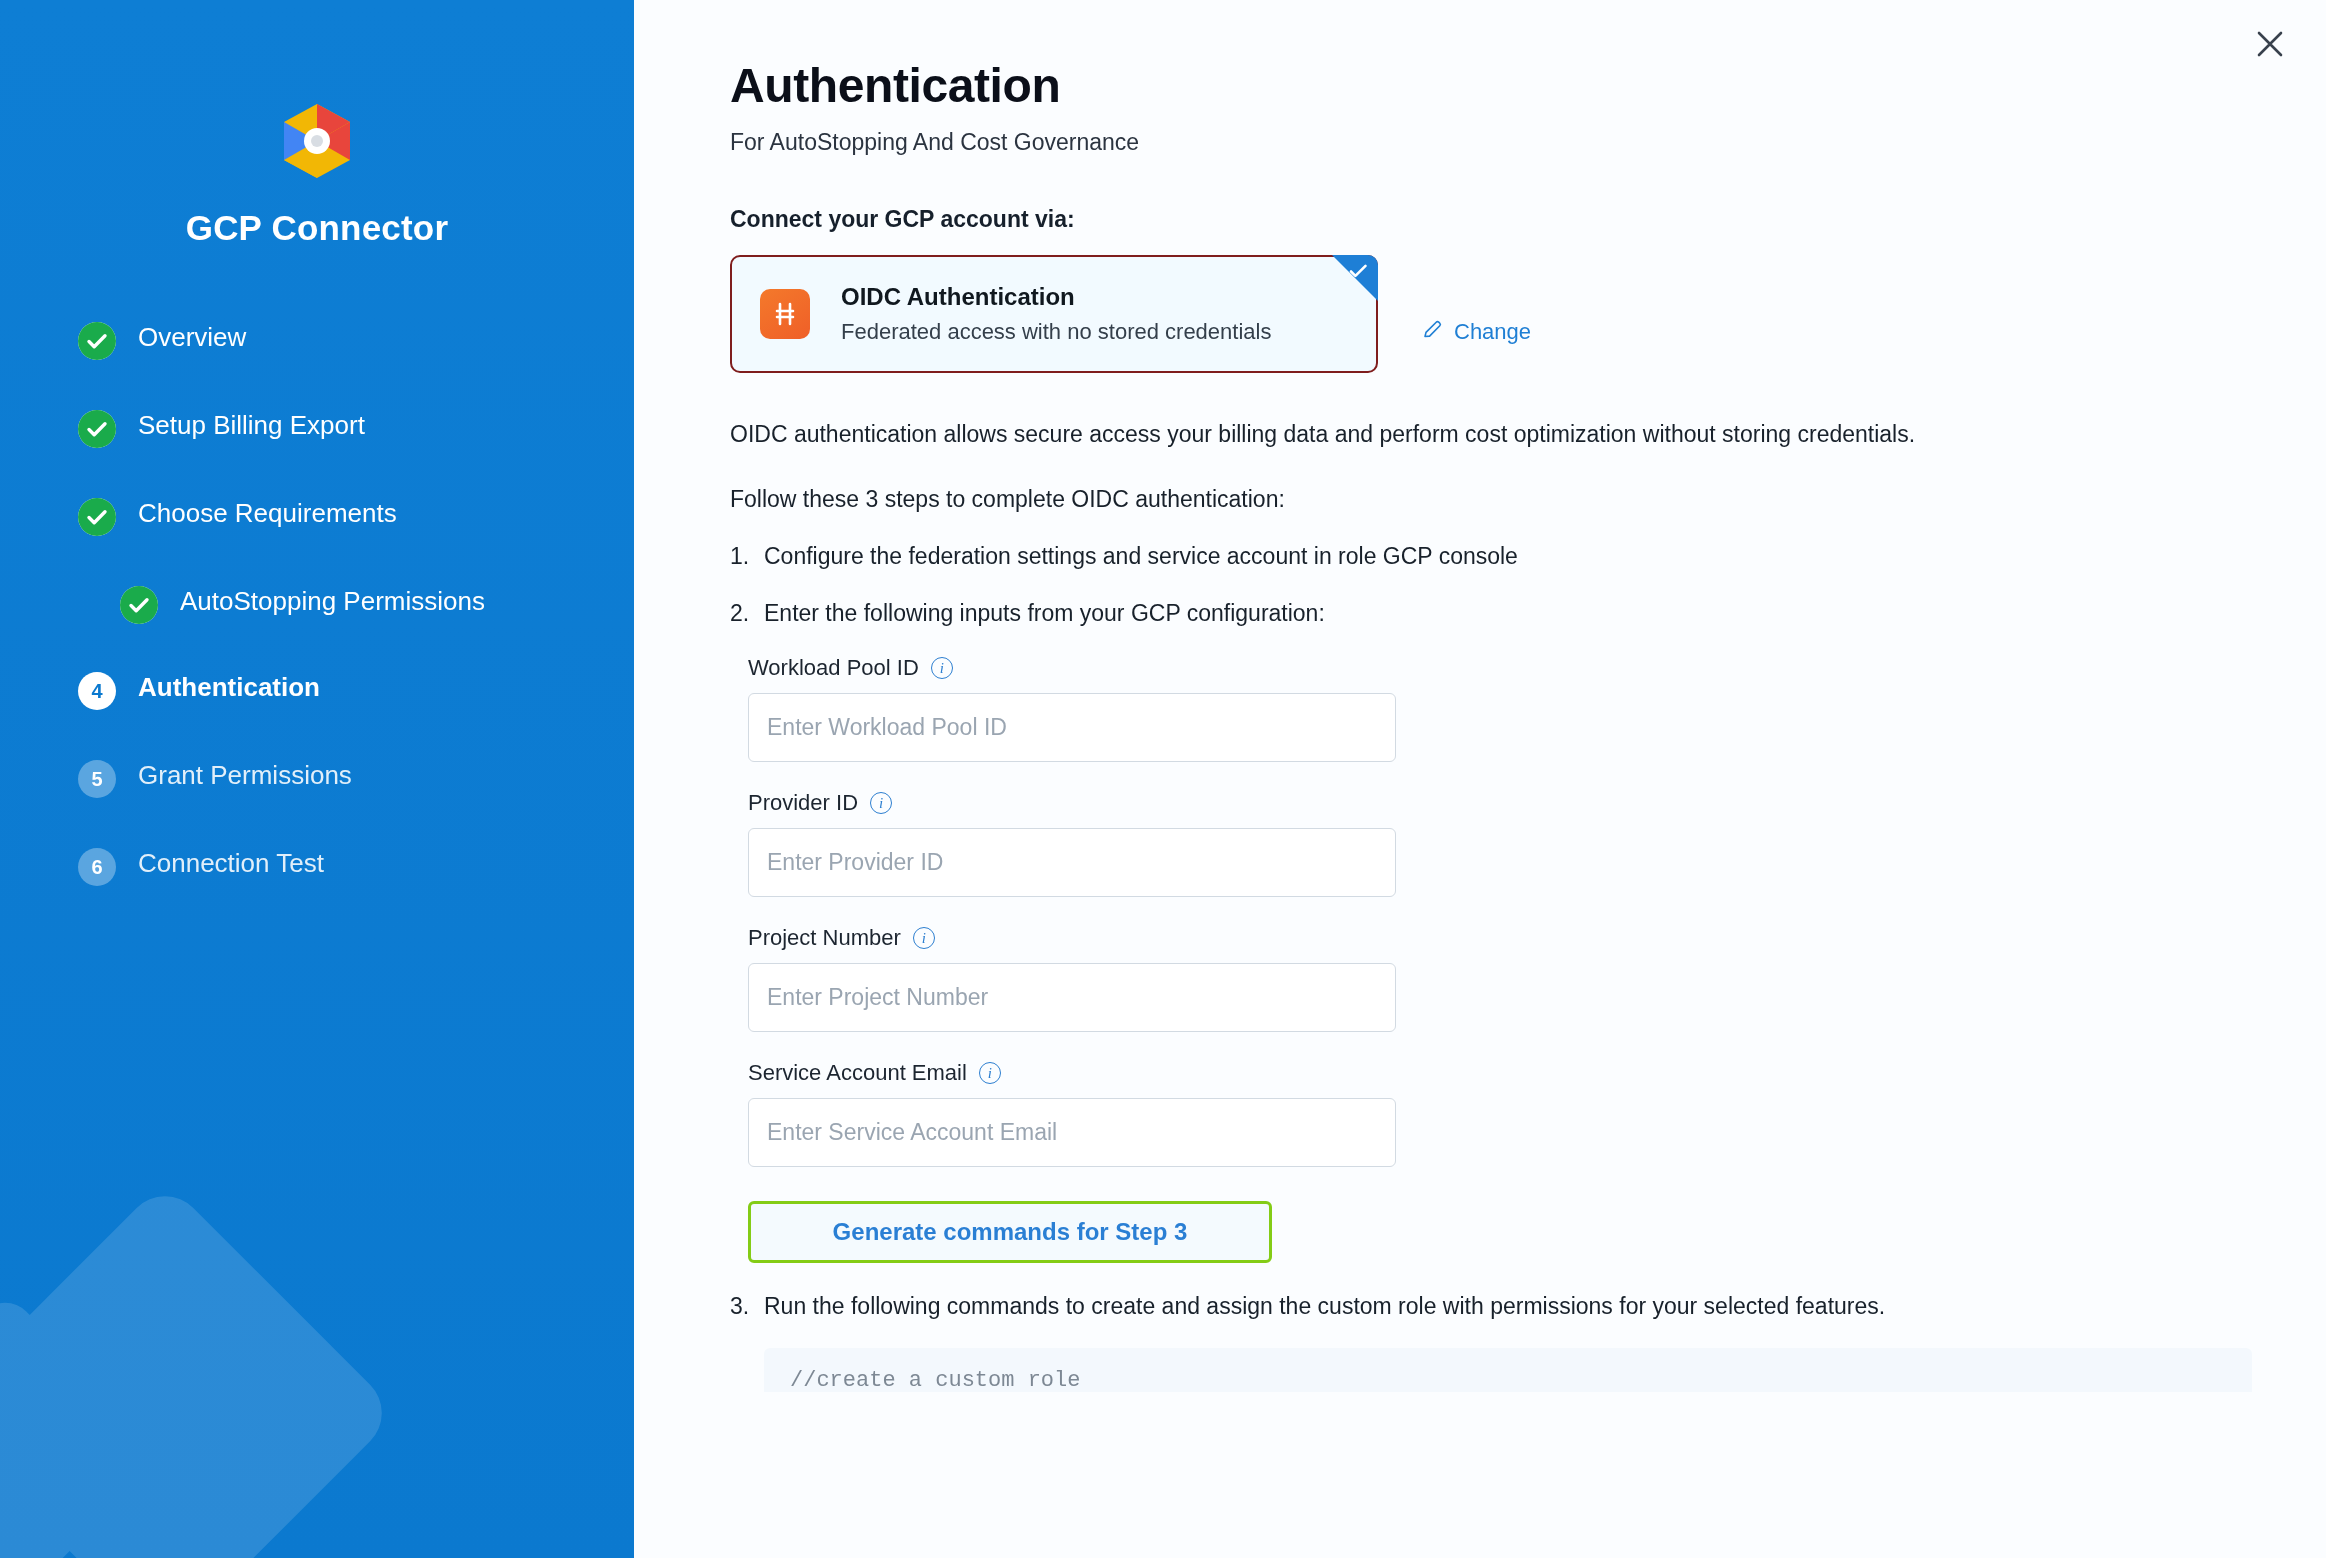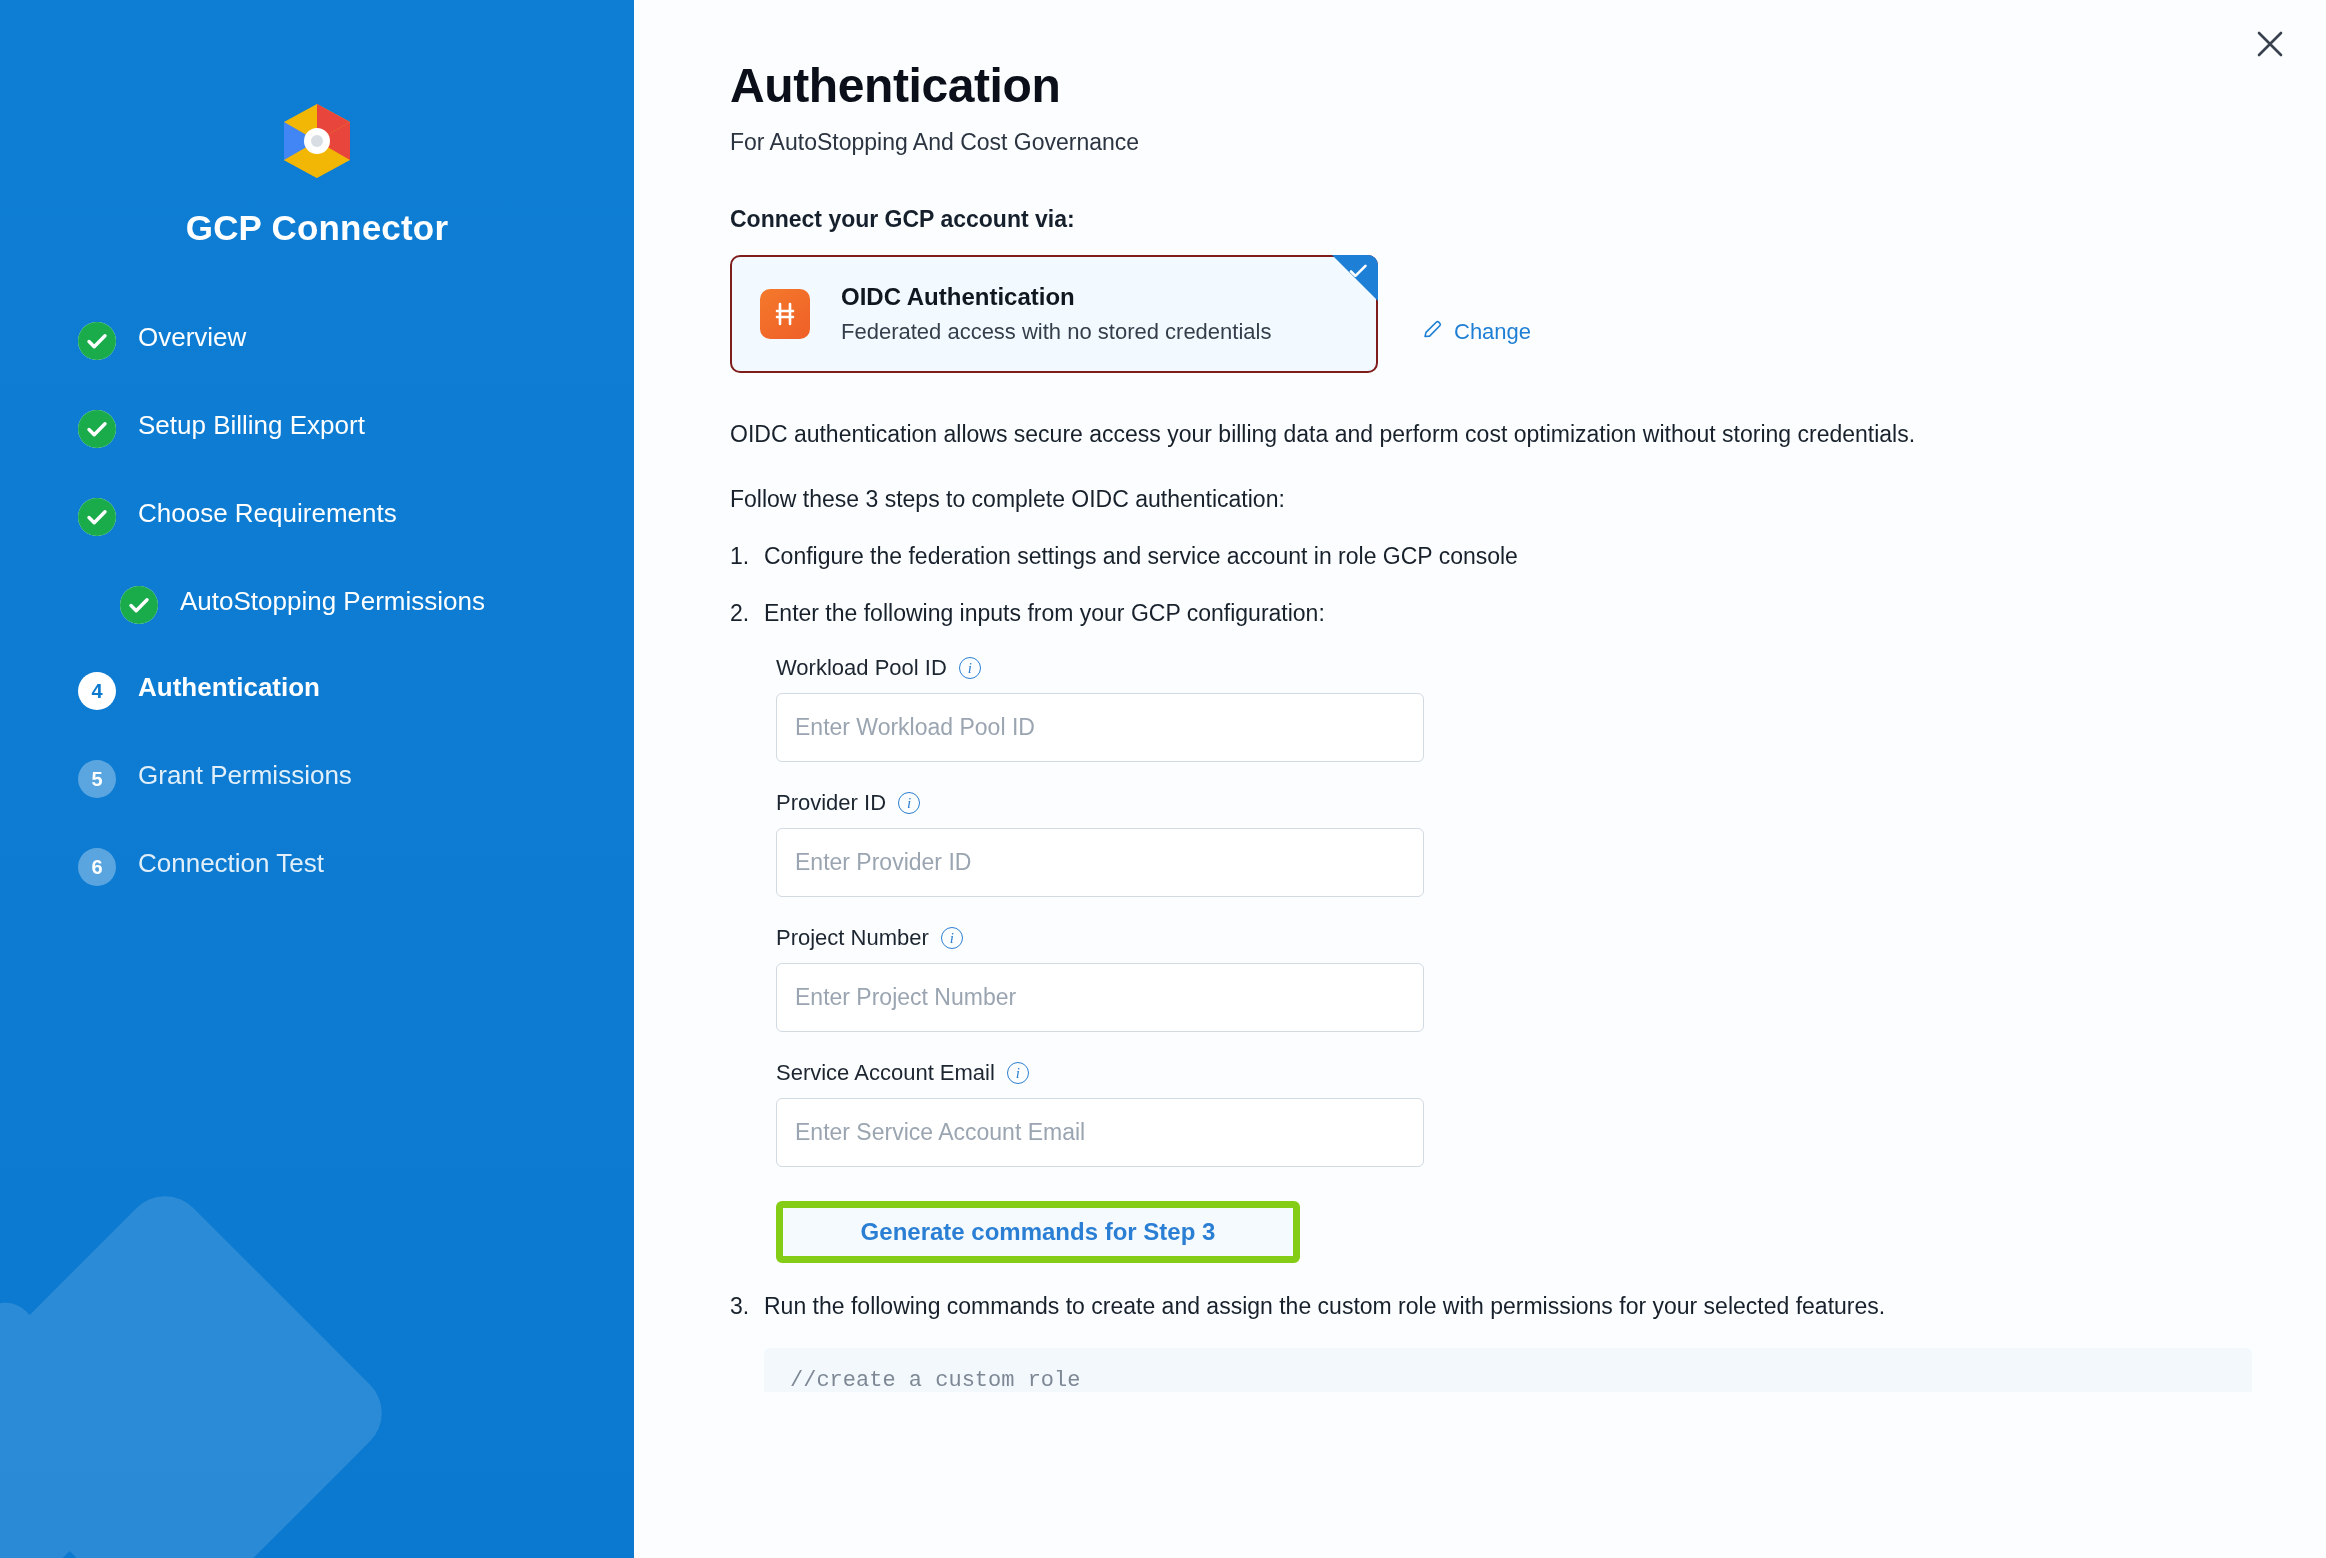--- a/index.html
+++ b/index.html
@@ -261,21 +261,21 @@
     padding: 0 18px;
     font-family: "Liberation Sans", sans-serif;
     outline: none;
   }
   input.text-input::placeholder { color: #9aa5b1; }
 
   .gen-btn {
     margin-top: 34px;
     width: 524px;
     height: 62px;
-    border: 7px solid #84cc16;
+    border: 3px solid #84cc16;
     border-radius: 6px;
     background: #f4fafe;
     color: #2a7fd4;
     font-size: 24px;
     font-weight: bold;
     font-family: "Liberation Sans", sans-serif;
     cursor: pointer;
   }
 
   .code-block {
@@ -284,21 +284,21 @@
     width: 1488px;
     background: #f3f8fd;
     border-radius: 6px 6px 0 0;
     padding: 20px 26px 0 26px;
     font-family: "Liberation Mono", monospace;
     font-size: 22px;
     color: #7d8894;
     height: 44px;
     overflow: hidden;
   }
-  .indent-block { margin-left: 46px; }
+  .indent-block { margin-left: 18px; }
 </style>
 </head>
 <body>
 
 <div id="app">
 
   <aside class="sidebar">
     <div class="sidebar-deco">
       <div class="d1"></div>
       <div class="d2"></div>

